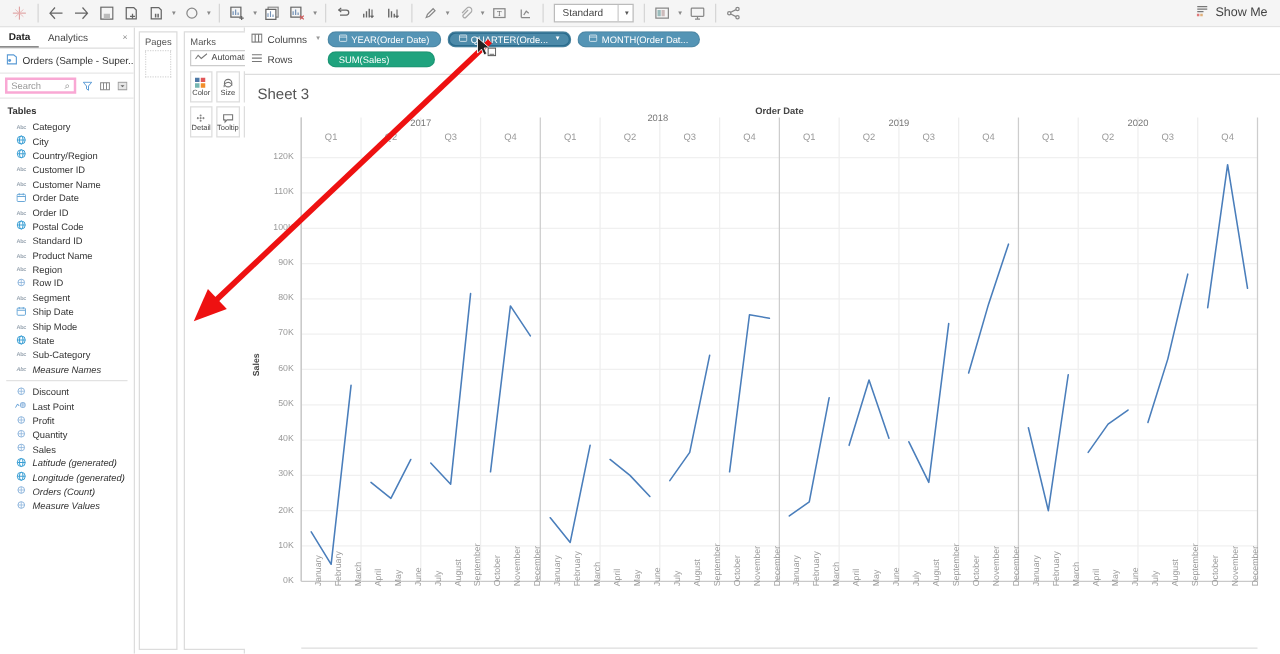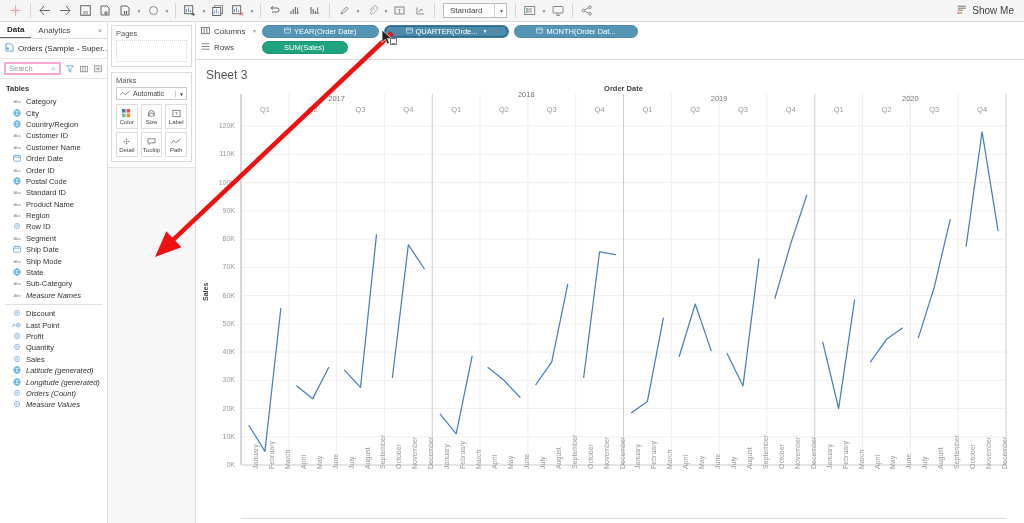--- a/index.html
+++ b/index.html
@@ -70,21 +70,21 @@
   .fld .fi { width:10px; text-align:center; font-size:6px; color:#8fa8c8; flex:0 0 10px;}
   .fld .fi.abc { color:#9aa6b2; font-size:4.6px; font-weight:bold; letter-spacing:-0.2px;}
   .fld .fi.cal { color:#6aa8d8; }
   .fld .fi.globe { color:#3b9fd4; }
   .fld .fi.num { color:#8fb6dd; }
   .fld.italic { font-style:italic; }
 
   
   .cards {
     width:88px; flex:0 0 88px; border-right:1px solid #ddd; background:#fff;
-    padding:3px; display:flex; flex-direction:column; gap:5px; min-height:0;
+    padding:3px; display:flex; flex-direction:row; gap:5px; min-height:0;
   }
   .card { border:1px solid #dcdcdc; background:#fff; }
   .card-title { font-size:7.5px; color:#555; padding:3px 4px 2px 4px; }
   .card-drop { height:26px; margin:0 4px 4px 4px; border:1px dotted #d8d8d8; }
   .card.pages .card-drop { height:22px; }
   .card.filters .card-drop { height:42px; }
   .marks-body { padding:0 4px 4px 4px; }
   .marks-select {
     height:13px; border:1px solid #ccc; display:flex; align-items:center;
     font-size:7px; color:#444; justify-content:space-between; padding:0 2px 0 3px; margin-bottom:4px; cursor:pointer;
@@ -104,21 +104,21 @@
   .shelves { border-bottom:1px solid #ddd; background:#fff; padding:2px 4px 3px 4px;}
   .shelf { display:flex; align-items:center; height:14px; margin-bottom:2px; }
   .shelf-label {
     width:62px; flex:0 0 62px; display:flex; align-items:center; gap:4px;
     font-size:8px; color:#444; border:1px solid transparent;
   }
   .shelf-caret { font-size:5px; color:#999; margin-left:auto; padding-right:4px;}
   .shelf-drop { flex:1; display:flex; align-items:center; gap:5px; height:14px; }
   .pill {
     height:13px; border-radius:7px; display:flex; align-items:center; gap:3px;
-    padding:0 21px; font-size:7.5px; color:#fff; white-space:nowrap; cursor:pointer;
+    padding:0 8px; font-size:7.5px; color:#fff; white-space:nowrap; cursor:pointer;
     border:1px solid rgba(0,0,0,.08);
   }
   .pill.blue { background:#5494b5; }
   .pill.blue.active { background:#4c8aa9; box-shadow:0 0 0 1px #2a6b8d inset; }
   .pill.green { background:#1fa37e; width:86px; }
   .pill .pill-ic { font-size:6px; opacity:.9; }
   .pill .pill-arrow { font-size:5px; margin-left:2px; }
 
   .sheet-area { flex:1; position:relative; background:#fff; overflow:hidden; }
   .sheet-title { font-size:12px; color:#555; padding:8px 0 4px 10px; }

